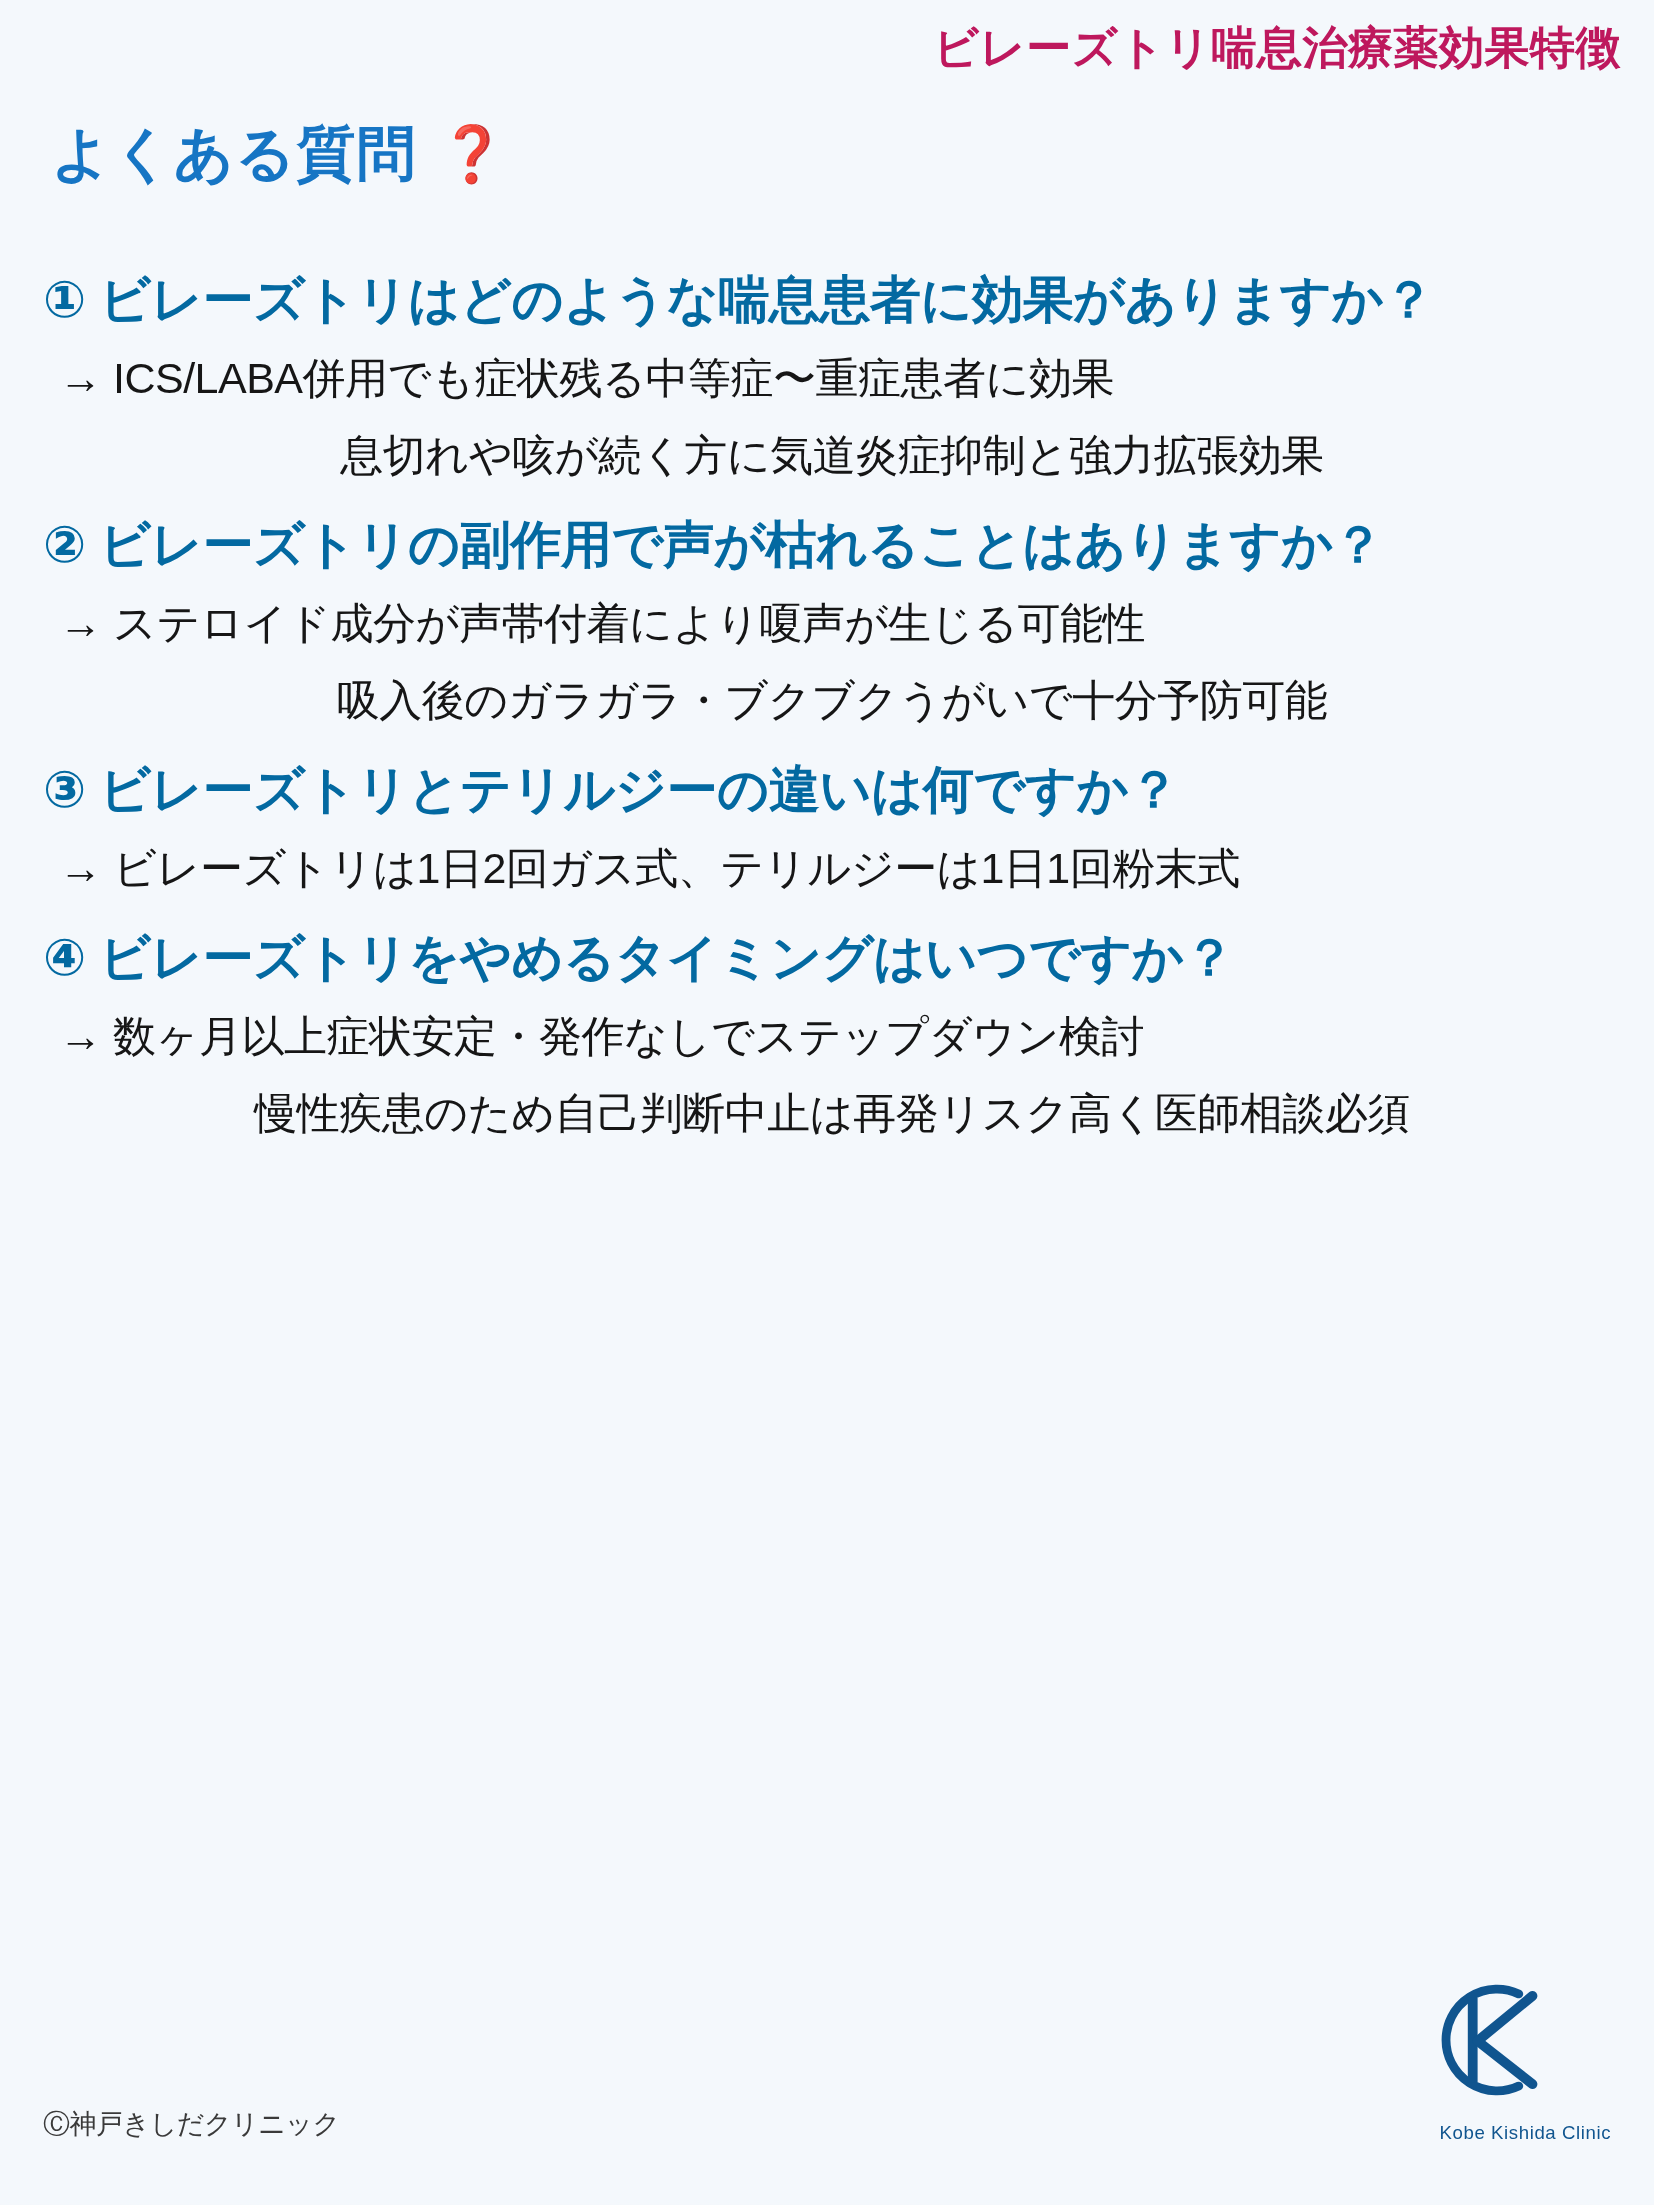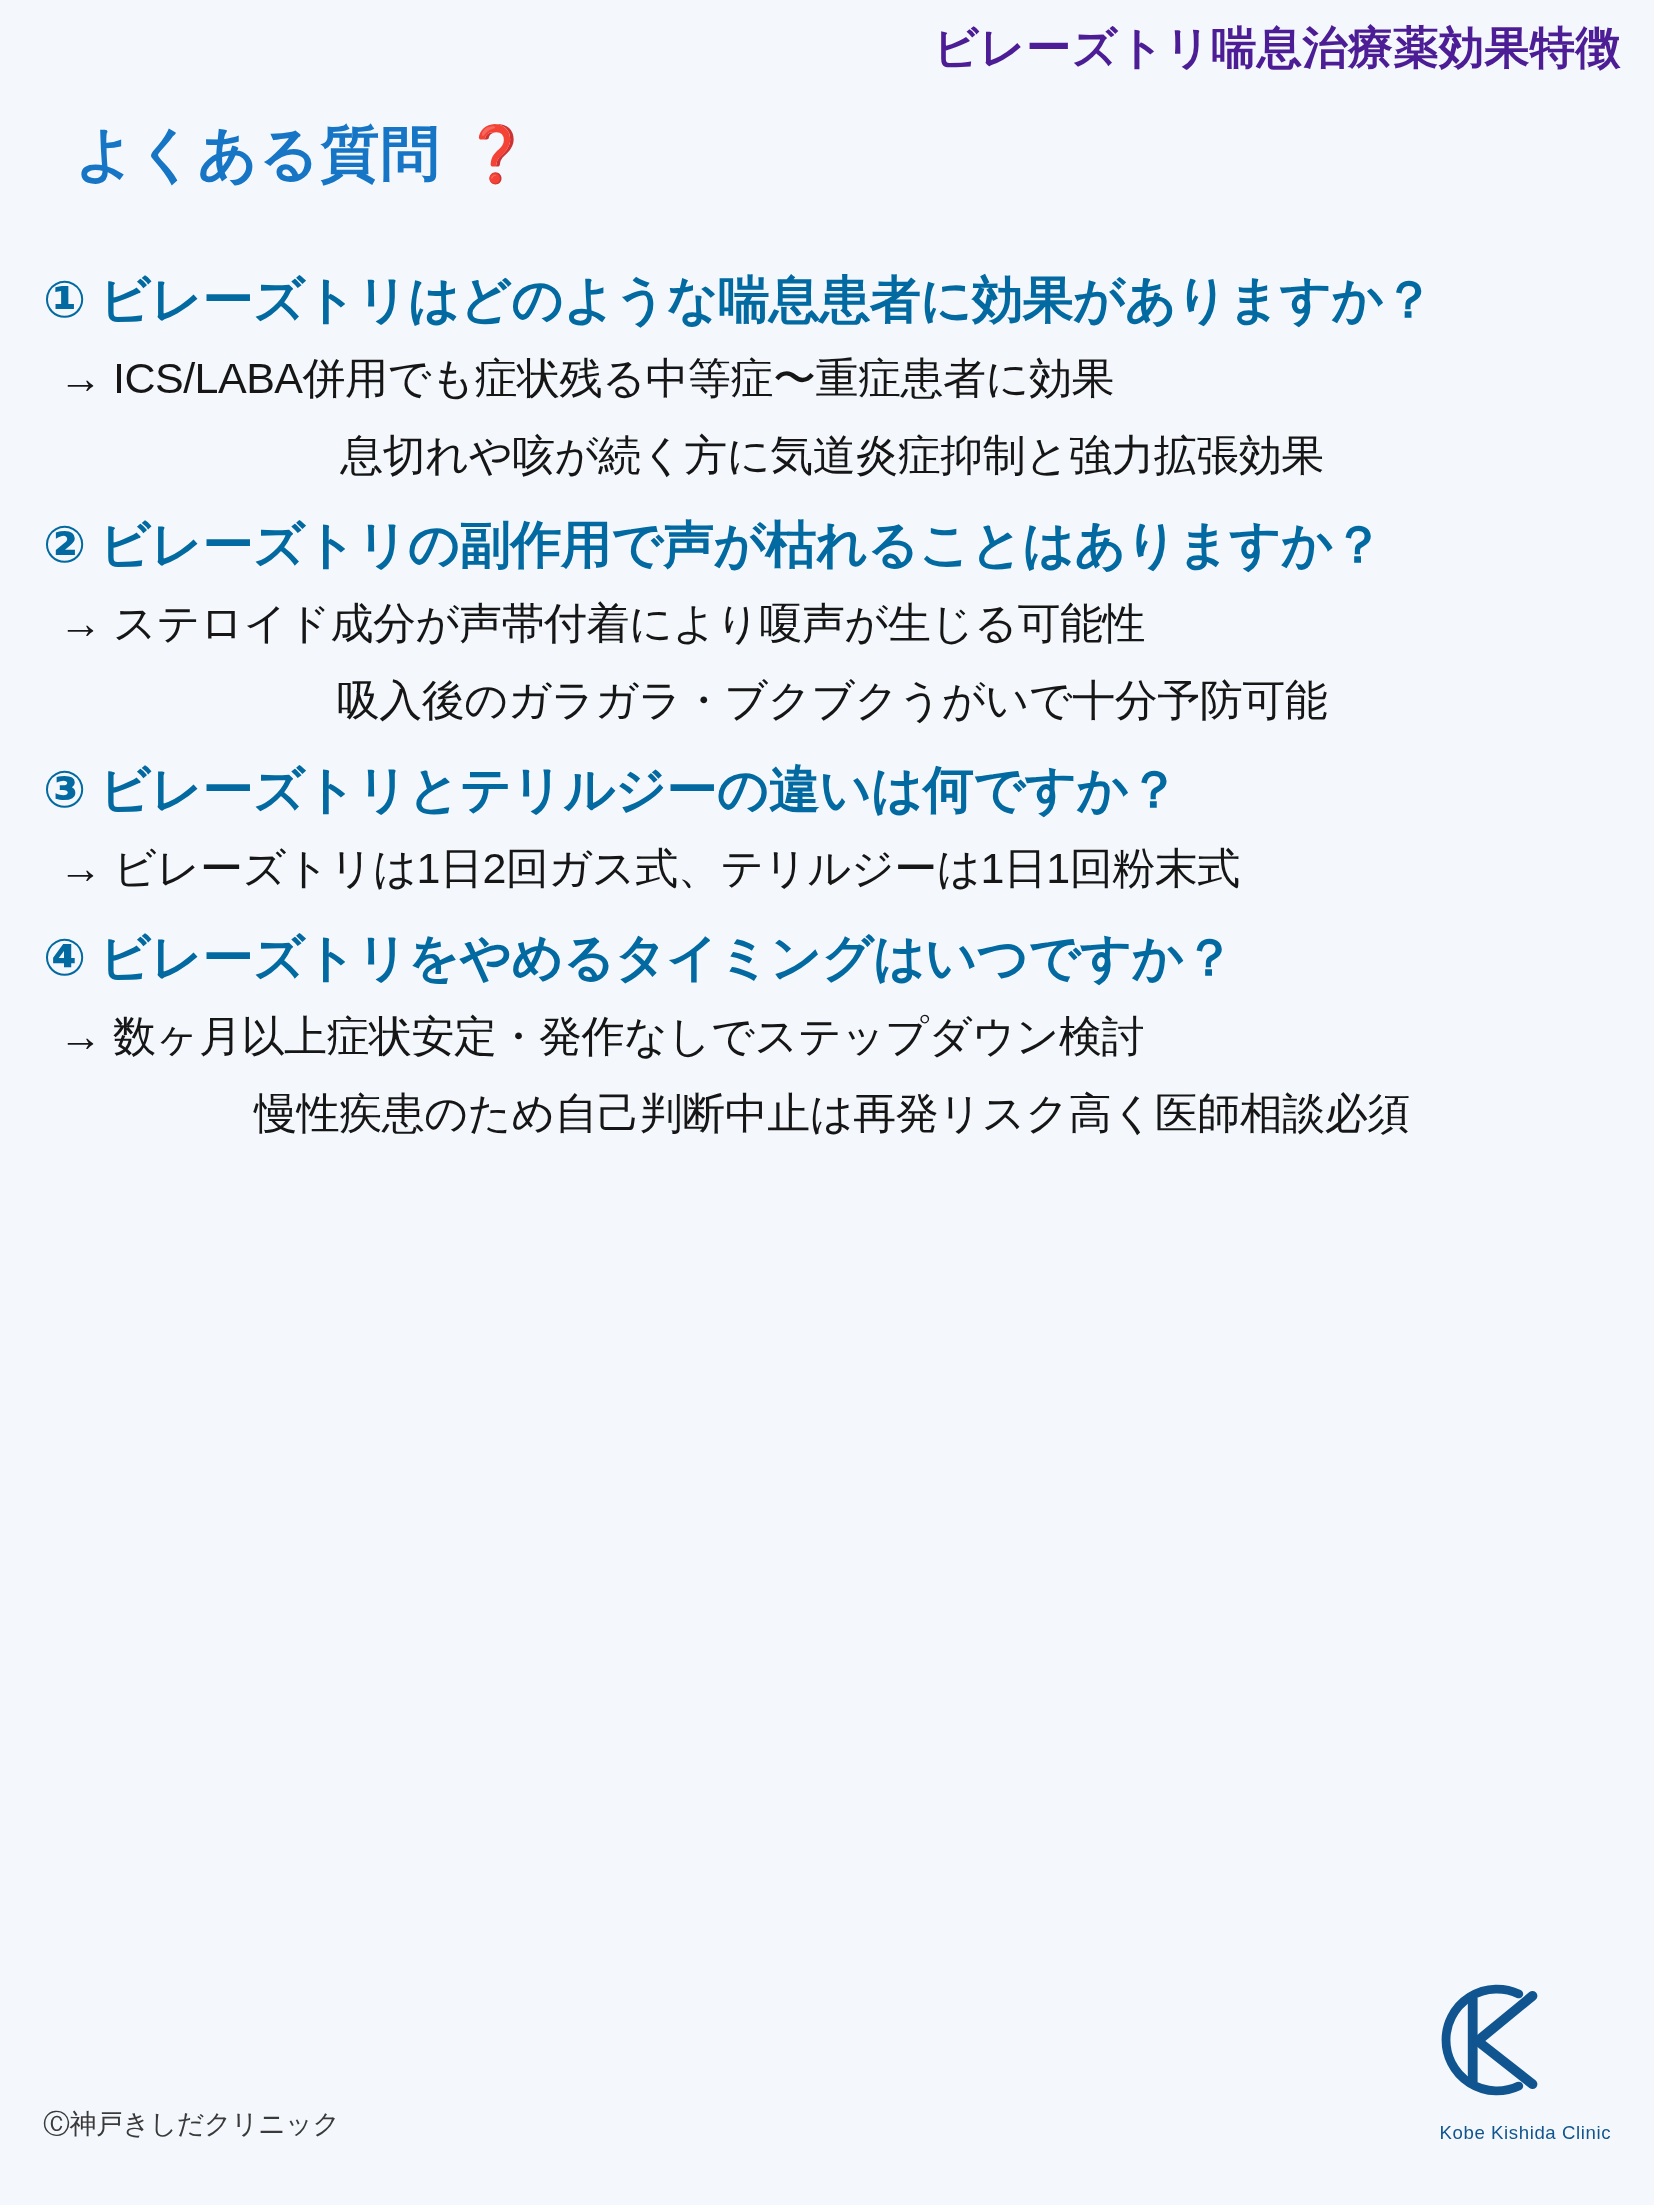--- a/index.html
+++ b/index.html
@@ -22,41 +22,40 @@
     box-sizing: border-box;
   }
 
   
   .header {
     position: absolute;
     top: 17.6px;
     right: 33px;
     font-size: 45px;
     font-weight: bold;
-    color: #4c1d95;
+    color: #be185d;
     letter-spacing: 0.5px;
     white-space: nowrap;
   }
 
   
   .title-row {
     position: absolute;
     top: 125px;
     left: 51px;
     display: flex;
     align-items: center;
     gap: 21.6px;
   }
   .title-main {
     font-size: 59px;
     font-weight: bold;
     color: #1675c4;
     letter-spacing: 1px;
     line-height: 1;
-    margin-left: 24px;
   }
   .title-qmark {
     font-size: 55px;
     font-weight: bold;
     color: #d32033;
     line-height: 1;
   }
 
   
   .content {

